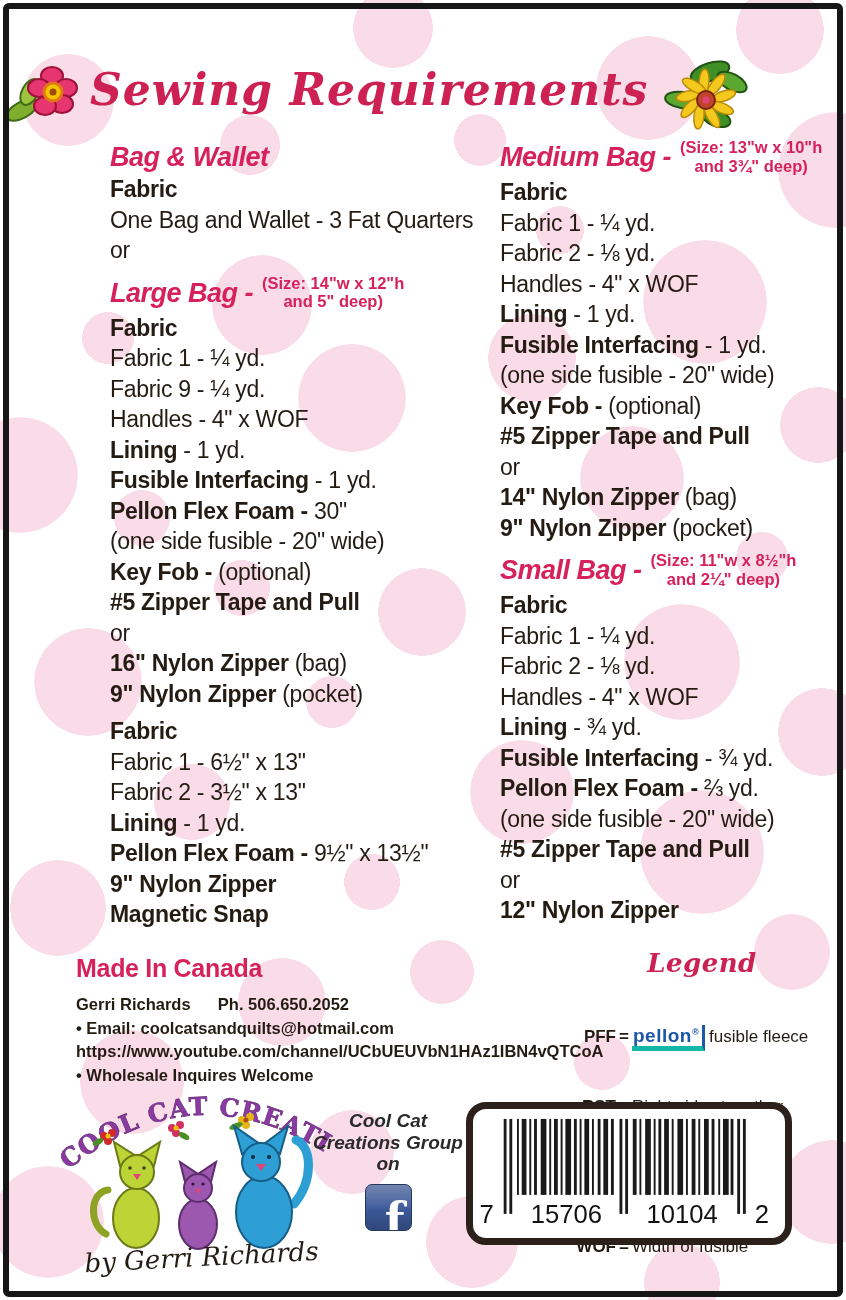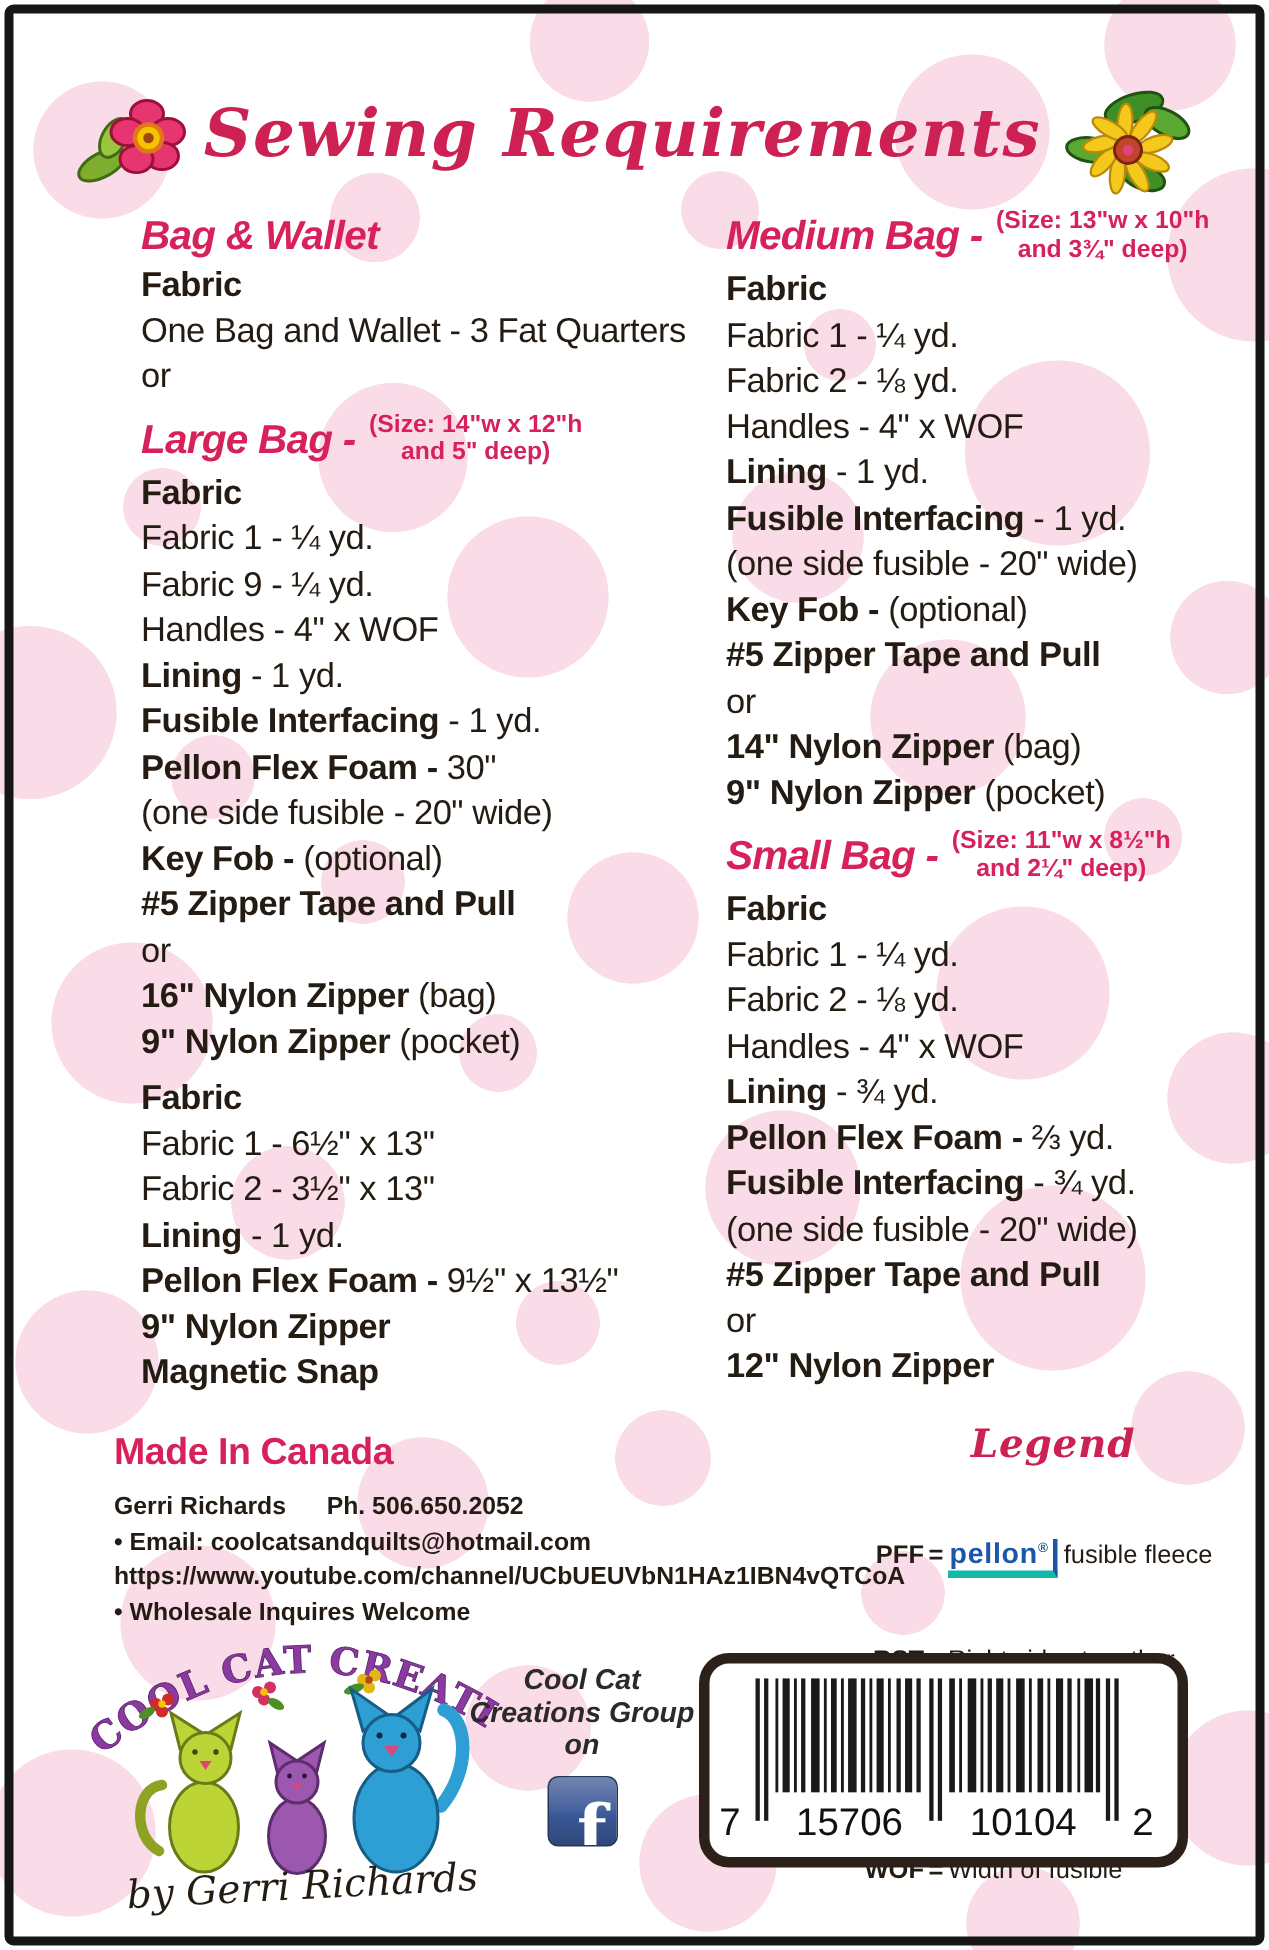--- a/index.html
+++ b/index.html
@@ -50,32 +50,32 @@
       radial-gradient(circle 46px at 472px 1242px,#fadce8 99%,transparent 100%),
       radial-gradient(circle 52px at 832px 1192px,#fadce8 99%,transparent 100%),
       radial-gradient(circle 38px at 682px 1282px,#fadce8 99%,transparent 100%);
   }
   .frame{position:absolute;inset:3px;border:6px solid #161616;border-radius:6px;
     pointer-events:none;z-index:6;}
   .content{position:relative;z-index:2;}
 
   
   .title-row{position:absolute;left:0;top:50px;width:100%;display:flex;
-    justify-content:center;align-items:flex-start;gap:10px;}
+    align-items:flex-start;gap:10px;}
   .title-text{font-family:"DejaVu Serif","Liberation Serif",serif;
     font-style:italic;font-weight:bold;font-size:44px;color:#cc2152;
     margin-top:14px;letter-spacing:1px;}
   .flower-left{margin-top:8px;}
   .flower-right{margin-top:6px;}
 
   
   .col{position:absolute;top:134px;}
   .col-left{left:94px;width:378px;}
   .col-right{left:484px;width:354px;}
-  .section{margin-bottom:7px;}
+  .section{margin-bottom:7px;margin-left:16px;}
   .sec-head-row{display:flex;align-items:flex-start;margin:3px 0 2px;}
   .sec-head{font-size:27px;font-weight:bold;font-style:italic;color:#d6215a;
     letter-spacing:-0.5px;white-space:nowrap;line-height:30px;margin-top:5px;}
   .sec-note{font-size:16.5px;font-weight:bold;color:#d6215a;text-align:center;
     line-height:18.5px;margin:1px 0 0 9px;white-space:nowrap;}
   .lines .line{font-size:23px;line-height:30.5px;letter-spacing:-0.3px;
     white-space:nowrap;}
   .lines .line b{font-weight:bold;}
 
   
@@ -242,22 +242,22 @@
             <div>(Size: 11"w x 8½"h</div>
             <div>and 2¼" deep)</div>
           </div>
         </div>
         <div class="lines">
             <div class="line"><b>Fabric</b></div>
             <div class="line"><span>Fabric 1 - ¼ yd.</span></div>
             <div class="line"><span>Fabric 2 - ⅛ yd.</span></div>
             <div class="line"><span>Handles - 4" x WOF</span></div>
             <div class="line"><b>Lining</b><span> -  ¾ yd.</span></div>
+            <div class="line"><b>Fusible Interfacing</b><span> - ¾ yd.</span></div>
             <div class="line"><b>Pellon Flex Foam -</b><span> ⅔ yd.</span></div>
-            <div class="line"><b>Fusible Interfacing</b><span> - ¾ yd.</span></div>
             <div class="line"><span>(one side fusible - 20" wide)</span></div>
             <div class="line"><b>#5 Zipper Tape and Pull</b></div>
             <div class="line"><span>or</span></div>
             <div class="line"><b>12" Nylon Zipper</b></div>
           </div>
       </div>
     </div>
 
     <div class="made-in">Made In Canada</div>
 

